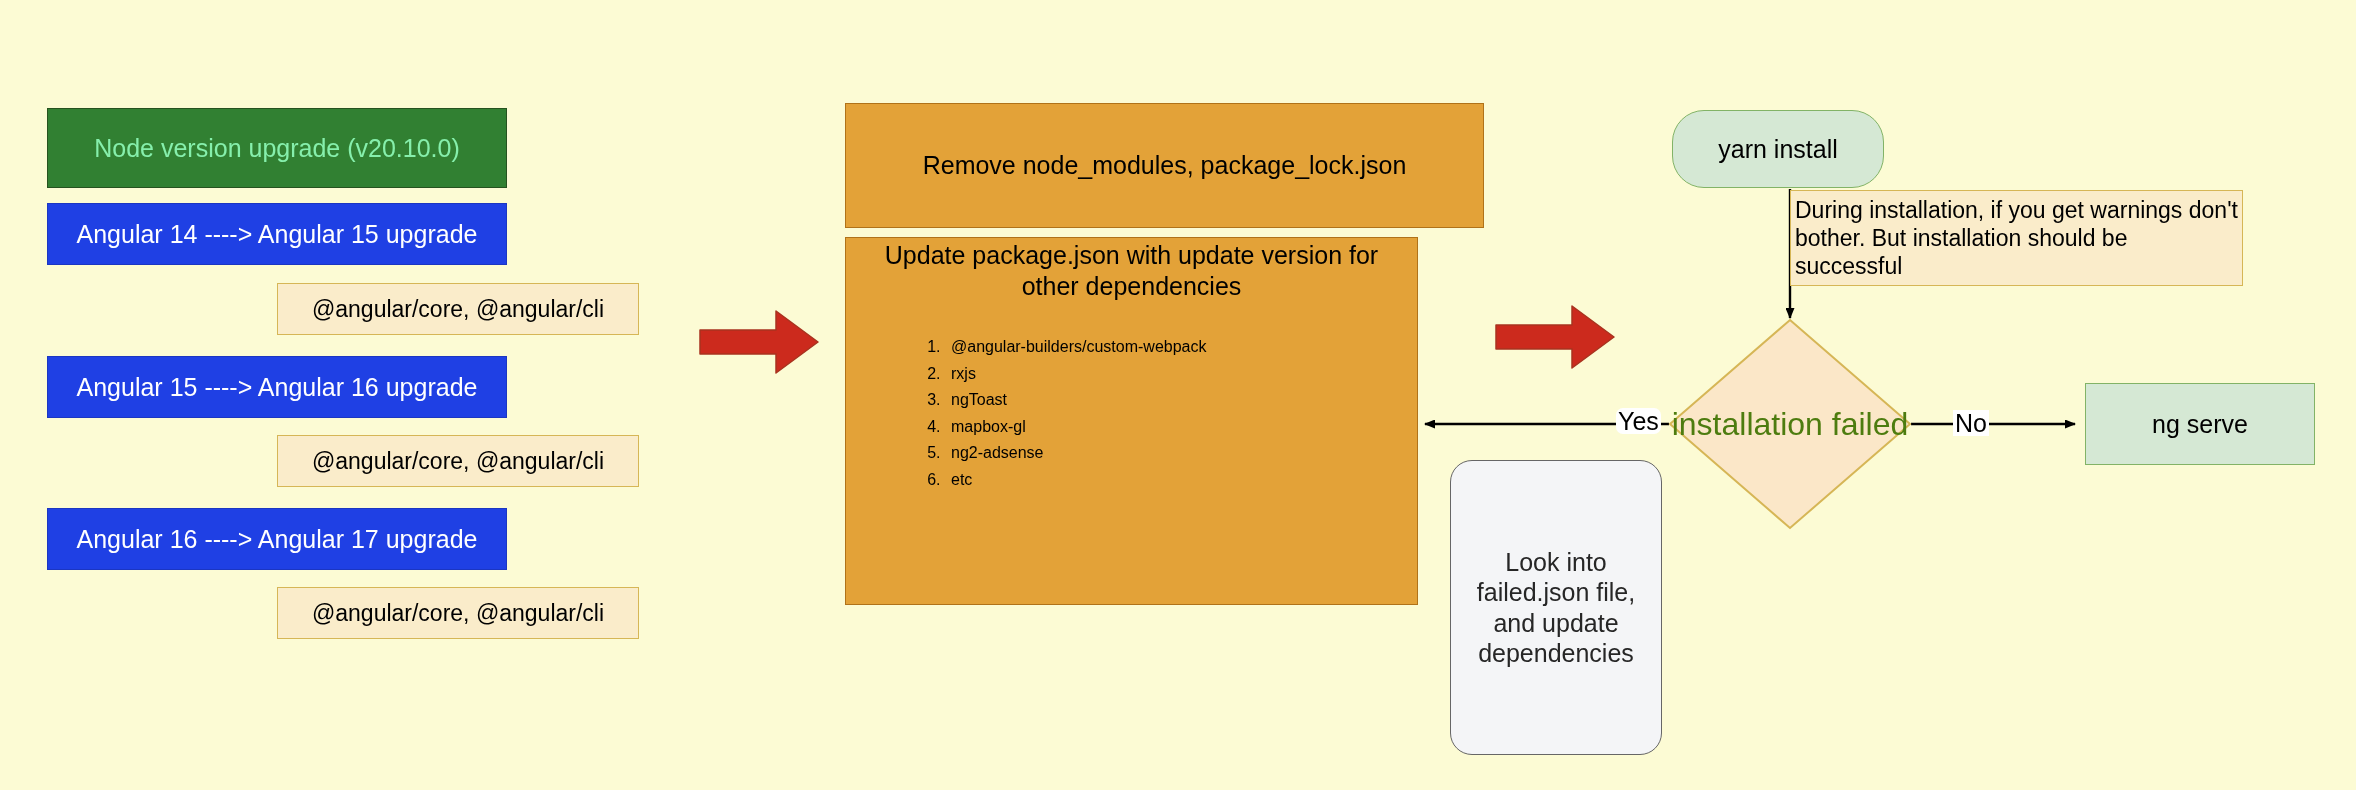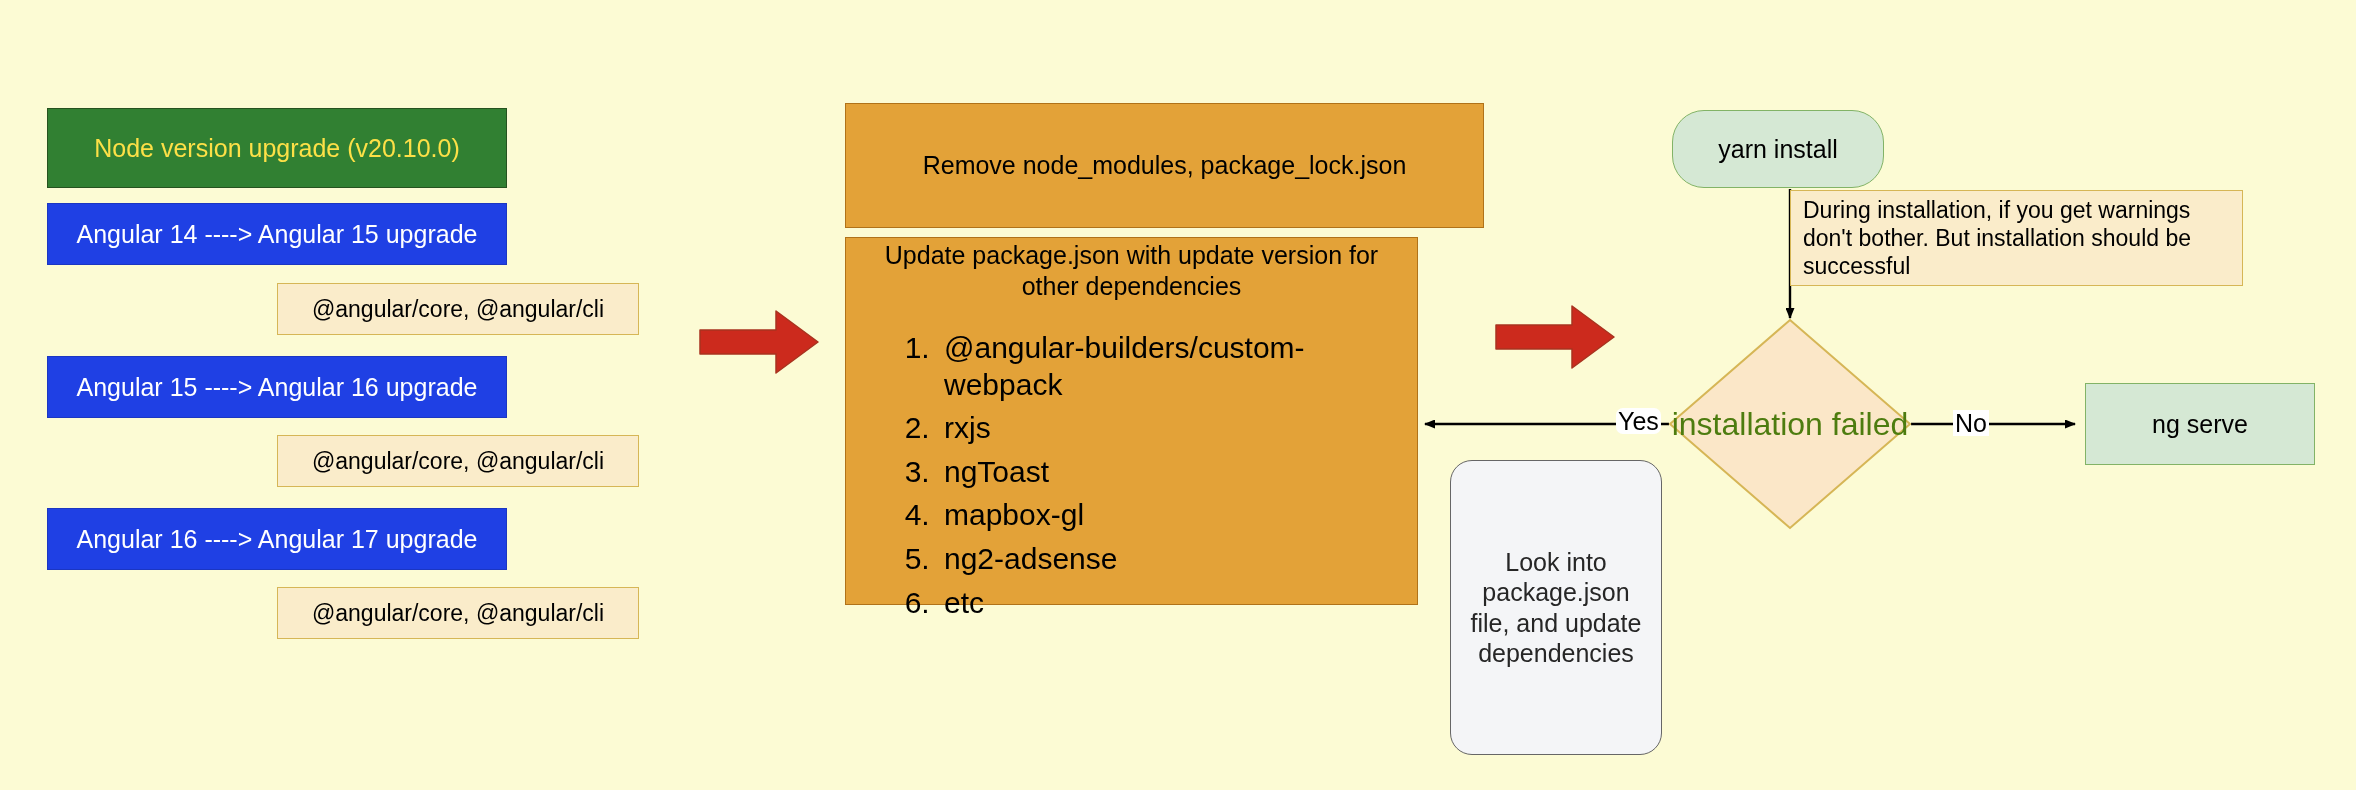--- a/index.html
+++ b/index.html
@@ -23,21 +23,21 @@
     align-items: center;
     justify-content: center;
     text-align: center;
     line-height: 1.22;
   }
 
   
   .n-green {
     background: #318032;
     border: 1px solid #26521f;
-    color: #fde047;
+    color: #86efac;
     font-size: 25px;
   }
 
   
   .n-blue {
     background: #1f40e4;
     border: 1px solid #1b36c2;
     color: #ffffff;
     font-size: 25px;
   }
@@ -99,23 +99,23 @@
     align-items: center;
     justify-content: center;
     font-size: 32px;
     color: #4d7c0f;
     white-space: nowrap;
   }
 
   
   .deplist {
     position: absolute;
-    margin: 6px;
+    margin: 13px;
     padding: 0 0 0 46px;
-    font-size: 30px;
+    font-size: 16px;
     color: #000;
     text-align: left;
     list-style-position: outside;
   }
   .deplist li {
     margin: 0 0 7px 0;
     padding-left: 6px;
   }
 
   
@@ -215,36 +215,36 @@
   <div class="redarrow" style="left:1494px; top:303px; width:122px; height:68px;">
     <svg width="122" height="68" viewBox="0 0 122 68">
       <path d="M2,22 L78,22 L78,3 L120,34 L78,65 L78,46 L2,46 Z" fill="#cc2a1d" stroke="#a8331f" stroke-width="1.5" stroke-linejoin="round"></path>
     </svg>
   </div>
 
   <div class="node n-mint" style="left:1672px; top:110px; width:212px; height:78px;border-radius:32px;">
     <span>yarn install</span>
   </div>
 
-  <div class="node n-note" style="left:1790px; top:190px; width:453px; height:96px; padding:0 12px;">
+  <div class="node n-note" style="left:1790px; top:190px; width:453px; height:96px; padding:0 4px;">
     <span style="display:block; text-align:left;">During installation, if you get warnings don't bother. But installation should be successful</span>
   </div>
 
   <div class="diamond-wrap" style="left:1668px; top:318px; width:244px; height:212px;">
     <svg width="244" height="212" viewBox="0 0 244 212">
       <polygon points="122,2 242,106 122,210 2,106" fill="#fbe7c8" stroke="#d6b656" stroke-width="2"></polygon>
     </svg>
     <div class="diamond-label">installation failed</div>
   </div>
 
   <div class="node n-mint" style="left:2085px; top:383px; width:230px; height:82px;">
     <span>ng serve</span>
   </div>
 
   <div class="node n-round" style="left:1450px; top:460px; width:212px; height:295px;">
-    <span style="display:block; width:180px;">Look into package.json file, and update dependencies</span>
+    <span style="display:block; width:180px;">Look into failed.json file, and update dependencies</span>
   </div>
 
   <div class="edge-label" style="left:1616px; top:408px;border-radius:7px;">Yes</div>
 
   <div class="edge-label" style="left:1953px; top:410px;">No</div>
 
 </div>
 
 </body></html>

